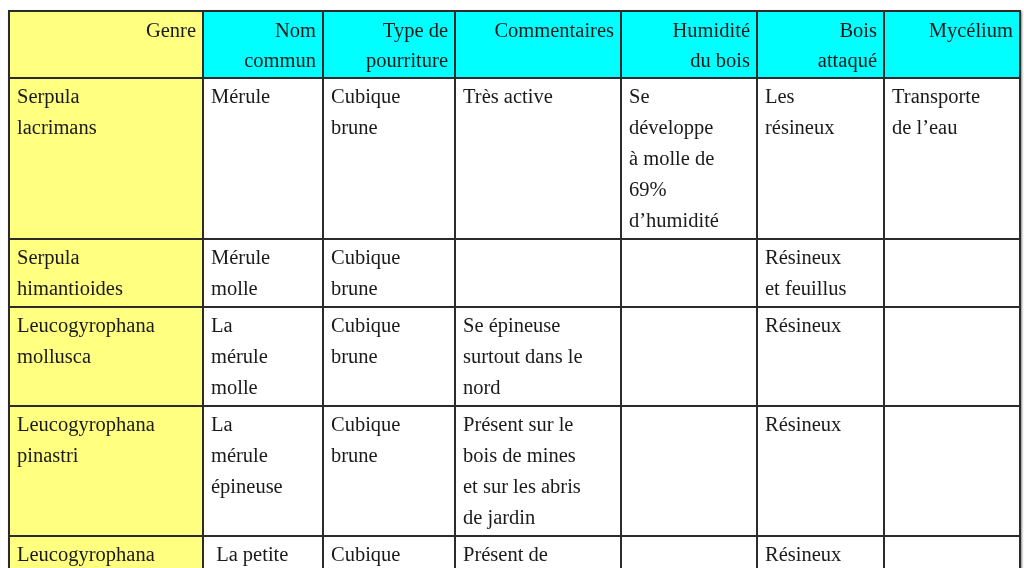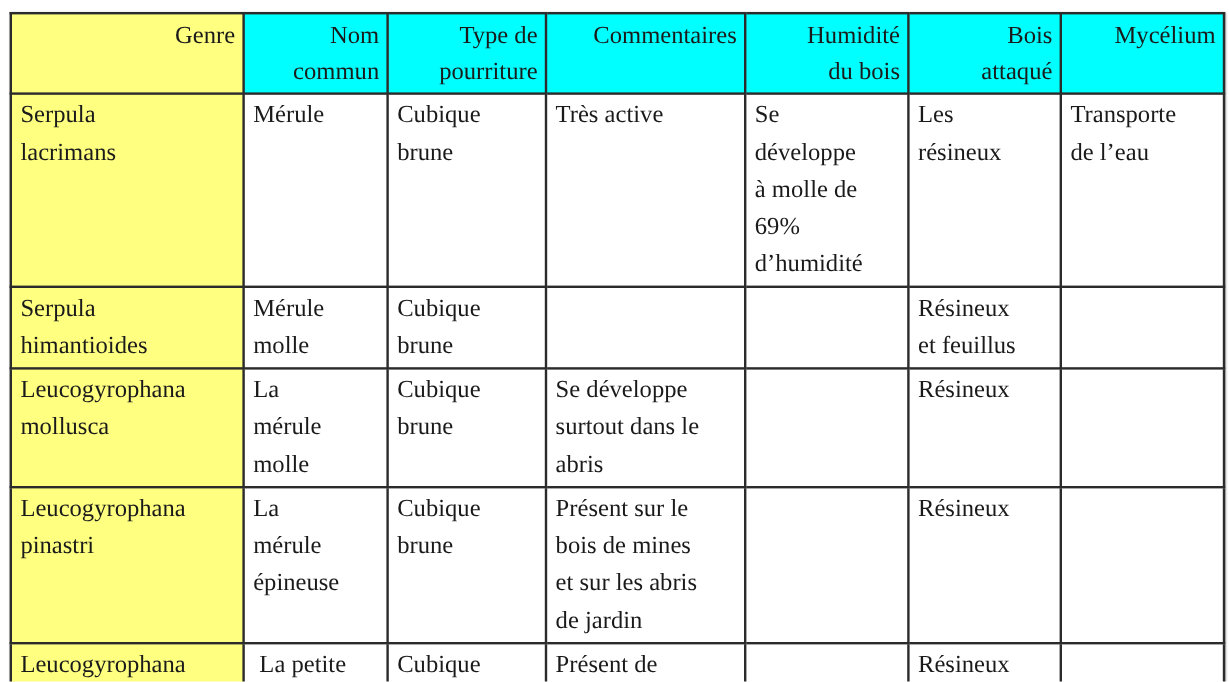--- a/index.html
+++ b/index.html
@@ -58,21 +58,21 @@
       <td></td>
       <td></td>
       <td><span>Résineux</span><br><span>et feuillus</span></td>
       <td></td>
     </tr>
 
     <tr style="height:91px">
       <td class="genre"><span>Leucogyrophana</span><br><span>mollusca</span></td>
       <td><span>La</span><br><span>mérule</span><br><span>molle</span></td>
       <td><span>Cubique</span><br><span>brune</span></td>
-      <td><span>Se développe</span><br><span>surtout dans le</span><br><span>abris</span></td>
+      <td><span>Se épineuse</span><br><span>surtout dans le</span><br><span>nord</span></td>
       <td></td>
       <td><span>Résineux</span></td>
       <td></td>
     </tr>
 
     <tr style="height:121px">
       <td class="genre"><span>Leucogyrophana</span><br><span>pinastri</span></td>
       <td><span>La</span><br><span>mérule</span><br><span>épineuse</span></td>
       <td><span>Cubique</span><br><span>brune</span></td>
       <td><span>Présent sur le</span><br><span>bois de mines</span><br><span>et sur les abris</span><br><span>de jardin</span></td>

